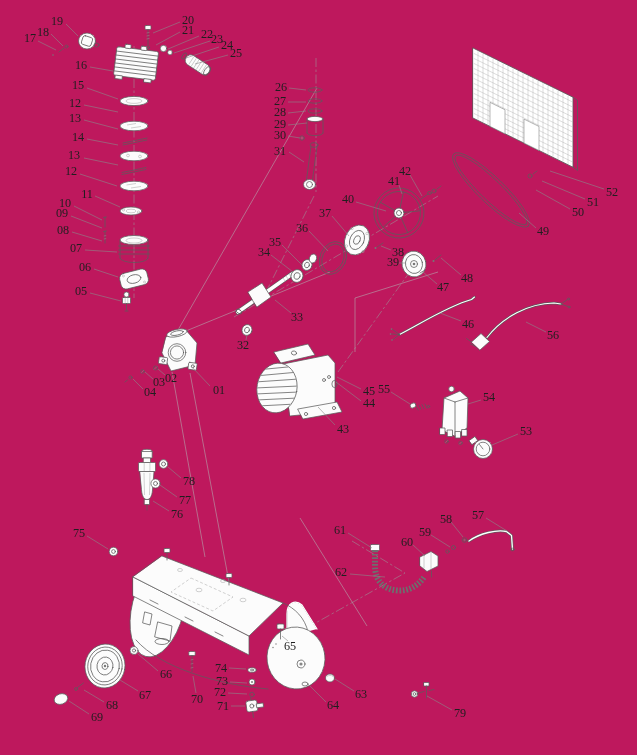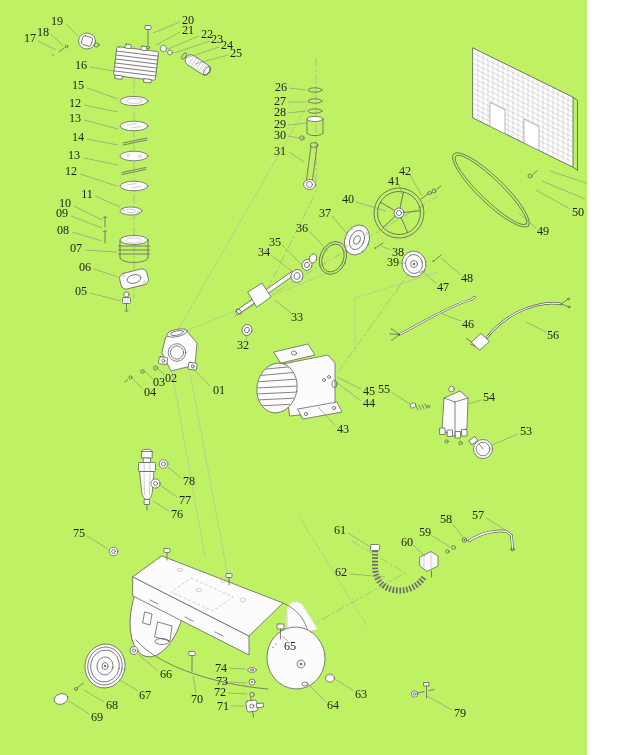--- a/index.html
+++ b/index.html
@@ -1,16 +1,16 @@
 <!DOCTYPE html>
 <html><head>
 <meta charset="utf-8">
 <style>
   html,body{margin:0;padding:0;background:#fff;}
-  .page{position:relative;width:587px;height:755px;background:#bef264;overflow:hidden;
+  .page{position:relative;width:637px;height:755px;background:#be185d;overflow:hidden;
         font-family:"Liberation Serif","DejaVu Serif",serif;}
   svg{display:block;}
   .a{fill:none;stroke:#5c5c5c;stroke-width:.75;stroke-linecap:round;stroke-linejoin:round;}
   .f{fill:#fcfcfc;}
   .w{fill:#ffffff;}
   .lt{fill:none;stroke:#9a9a9a;stroke-width:.45;}
   .grp{fill:none;stroke:#b4b4b4;stroke-width:.55;}
   .axis{fill:none;stroke:#9a9a9a;stroke-width:.55;stroke-dasharray:9 2.5 2.5 2.5;}
   .thick{fill:none;stroke:#5c5c5c;stroke-linecap:round;stroke-linejoin:round;}
   .wov{fill:none;stroke:#ffffff;stroke-linecap:round;stroke-linejoin:round;}

